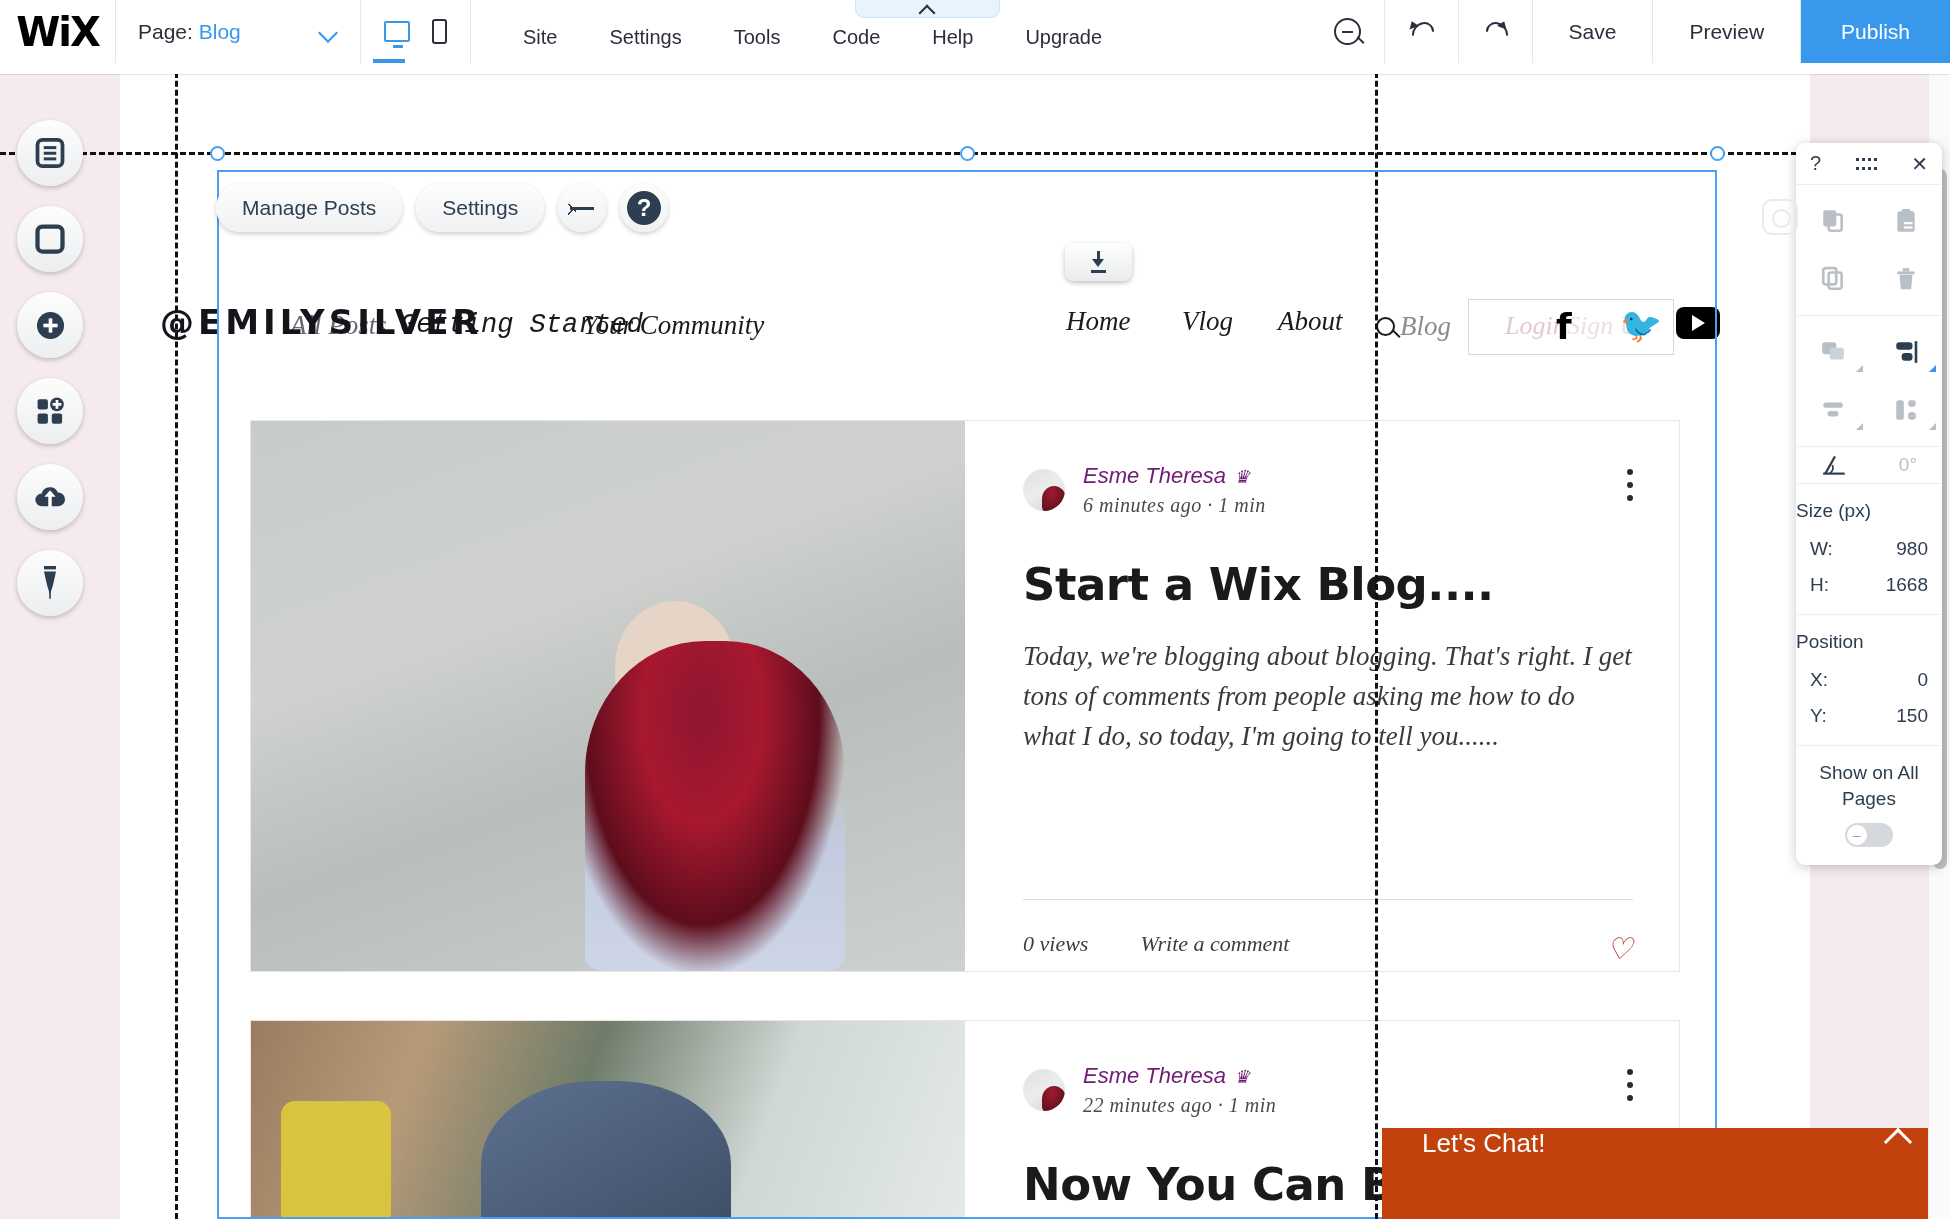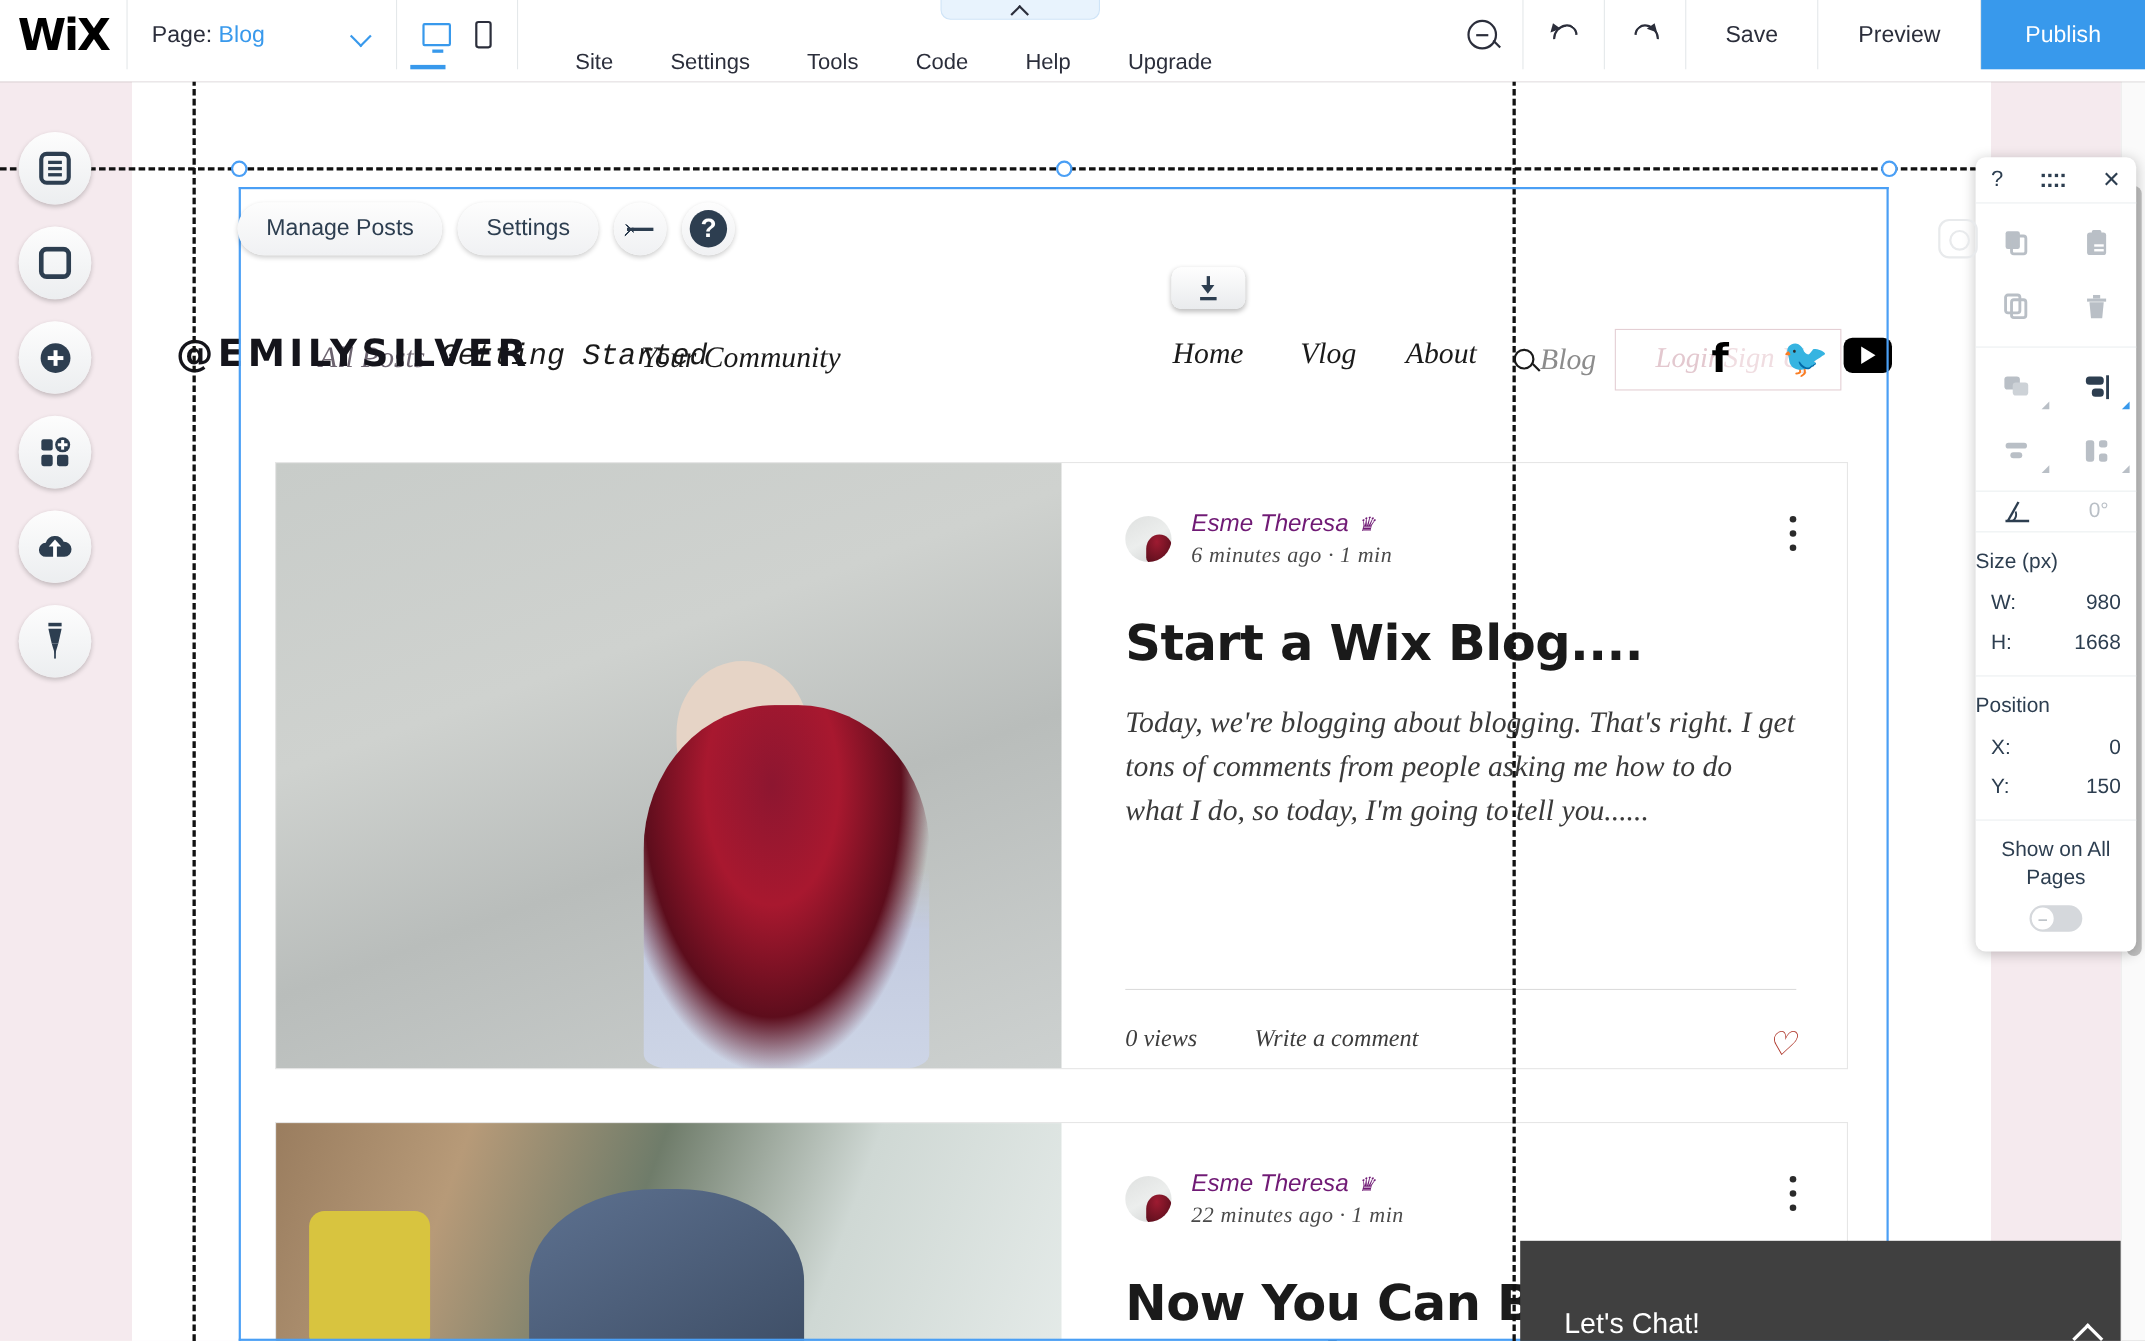--- a/index.html
+++ b/index.html
@@ -27,21 +27,21 @@
   .chev-down:before{ content:""; position:absolute; left:3px; top:4px; width:12px; height:12px;
      border-right:2px solid #3899ec; border-bottom:2px solid #3899ec; transform:rotate(45deg); }
   #device-group{ width:110px; gap:22px; position:relative; }
   .dev-btn{ cursor:pointer; position:relative; height:74px; display:flex; align-items:center; }
   .desktop-ico{ width:26px; height:21px; border:2.4px solid #3899ec; border-radius:2px; position:relative;}
   .desktop-ico:after{ content:""; position:absolute; left:7px; top:22px; width:10px; height:3px; background:#3899ec;}
   .mobile-ico{ width:15px; height:25px; border:2.4px solid #2b2e3b; border-radius:3px; }
   #device-group .underline{ position:absolute; bottom:0; left:12px; width:32px; height:4px; background:#3899ec; }
   .menu-item{ font-size:20px; color:#2b2e3b; padding:0 26px; cursor:pointer; height:74px;
               display:flex; align-items:center;}
-  #menu-group{ display:flex; align-items:center; margin-left:26px;margin-top:41px; }
+  #menu-group{ display:flex; align-items:flex-end; margin-left:26px;margin-top:41px; }
   #right-group{ margin-left:auto; display:flex; align-items:stretch; }
   .icon-btn{ width:74px; cursor:pointer; }
   .zoomout{ width:27px; height:27px; border:2.2px solid #2b2e3b; border-radius:50%; position:relative;}
   .zoomout:before{ content:""; position:absolute; left:6px; top:10.5px; width:11px; height:2.2px; background:#2b2e3b;}
   .zoomout:after{ content:""; position:absolute; left:20px; top:19px; width:9px; height:2.4px;
      background:#2b2e3b; transform:rotate(45deg); }
   .undo-ico, .redo-ico{ width:26px; height:26px; position:relative; }
   .undo-ico:before,.redo-ico:before{ content:""; position:absolute; left:3px; top:4px; width:20px; height:17px;
      border:2.2px solid #2b2e3b; border-radius:50%; border-bottom-color:transparent; border-left-color:transparent;}
   .undo-ico:before{ transform:rotate(-50deg); } .redo-ico:before{ transform:rotate(50deg) scaleX(-1); }
@@ -205,21 +205,21 @@
   .corner-tri{ position:absolute; right:6px; bottom:2px; width:0;height:0;
      border-left:7px solid transparent; border-bottom:7px solid #b9bfc6; }
   .corner-tri.blue{ border-bottom-color:#3899ec; }
   #insta-ghost{ position:absolute; left:-34px; top:56px; width:36px; height:36px; border:2.5px solid #e8eaec;
      border-radius:10px; z-index:1; }
   #insta-ghost:after{ content:""; position:absolute; left:8px; top:8px; width:15px;height:15px;
      border:2.5px solid #e8eaec; border-radius:50%;}
 
   
   #chat-widget{ position:absolute; left:1382px; top:1128px; width:568px; height:91px;
-     background:#404040; display:flex; align-items:flex-end; padding:0 40px; z-index:56; cursor:pointer;}
+     background:#c2410c; display:flex; align-items:flex-start; padding:0 40px; z-index:56; cursor:pointer;}
   #chat-label{ color:#fff; font-size:26px; }
   #chat-chevron{ margin-left:auto; width:26px; height:16px; position:relative; }
   #chat-chevron:before{ content:""; position:absolute; left:4px; top:4px; width:17px;height:17px;
      border-left:3px solid #fff; border-top:3px solid #fff; transform:rotate(45deg);}
 
   
   #scrollbar-track{ position:absolute; right:0; top:74px; width:22px; height:1145px; background:#fafafa;
      border-left:1px solid #eee; z-index:57; }
   #scrollbar-thumb{ position:absolute; left:4px; top:95px; width:14px; height:700px; border-radius:7px;
      background:#c0c0c0; cursor:grab; }

